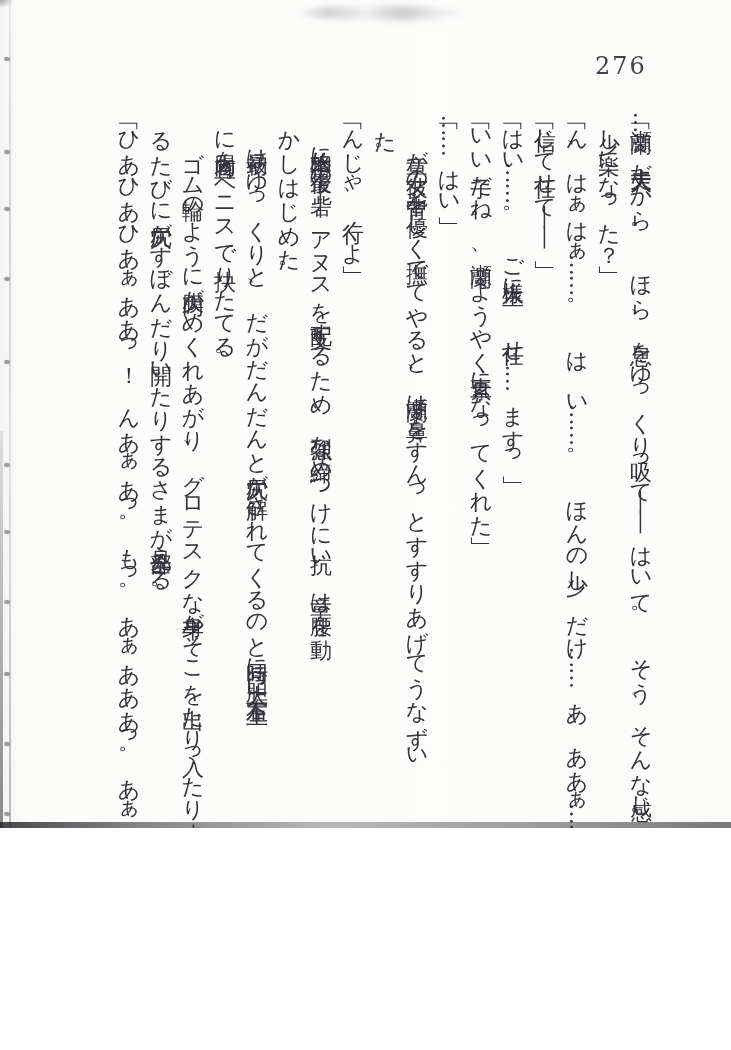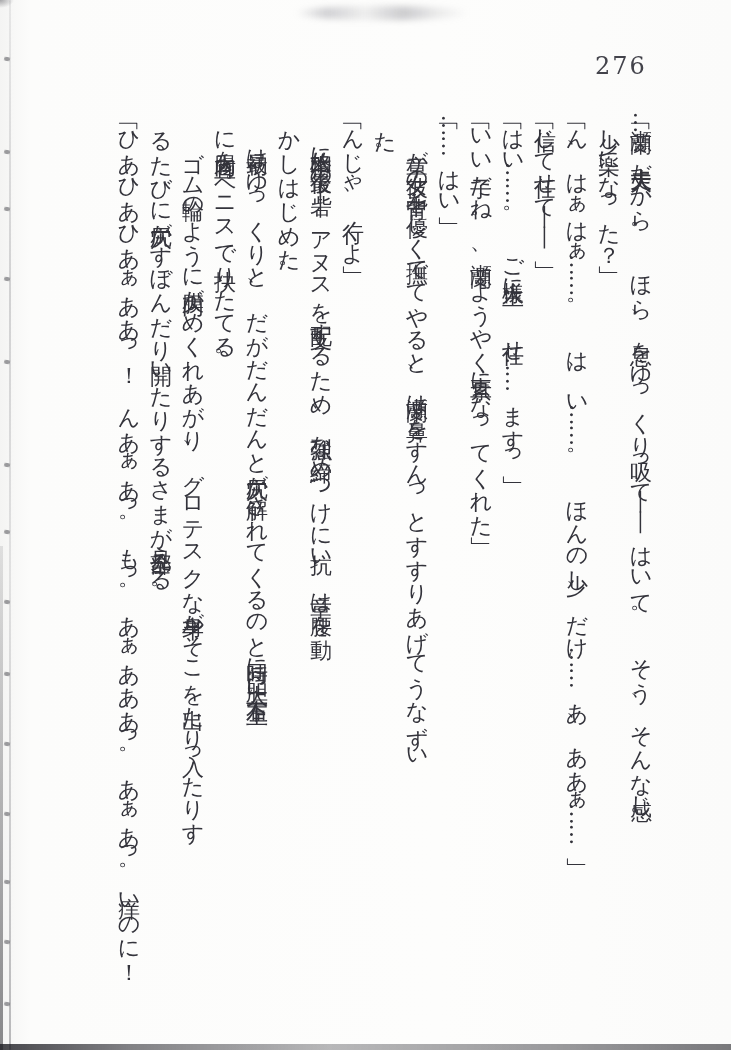--- a/index.html
+++ b/index.html
@@ -3,21 +3,21 @@
 <meta charset="utf-8">
 <style>
   html, body {
     margin: 0;
     padding: 0;
     background: #ffffff;
   }
   .page {
     position: relative;
     width: 731px;
-    height: 1050px;
+    height: 828px;
     overflow: hidden;
     background: linear-gradient(to right, #f4f4f3 0%, #fcfcfb 4%, #fdfdfc 60%, #fbfbfa 100%);
     font-family: "DejaVu Serif", "Liberation Serif", serif;
   }
   
   .top-smudge {
     position: absolute;
     left: 295px;
     top: 6px;
     width: 175px;

